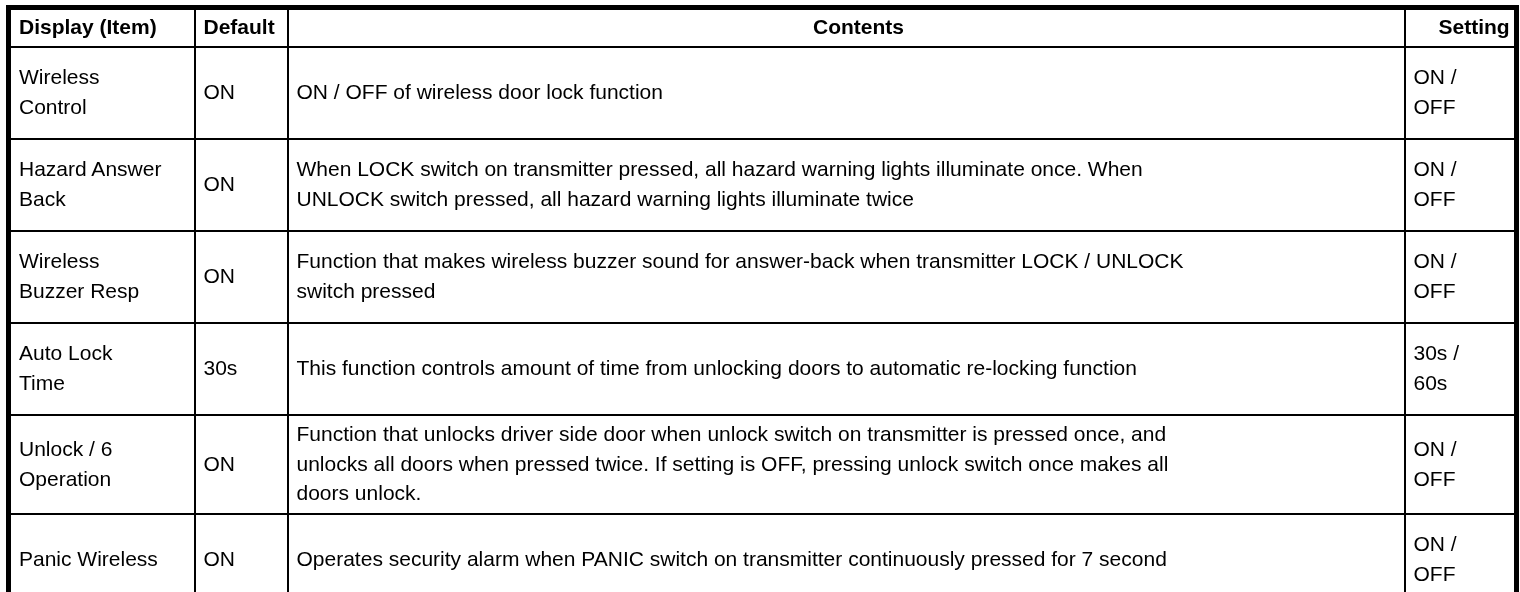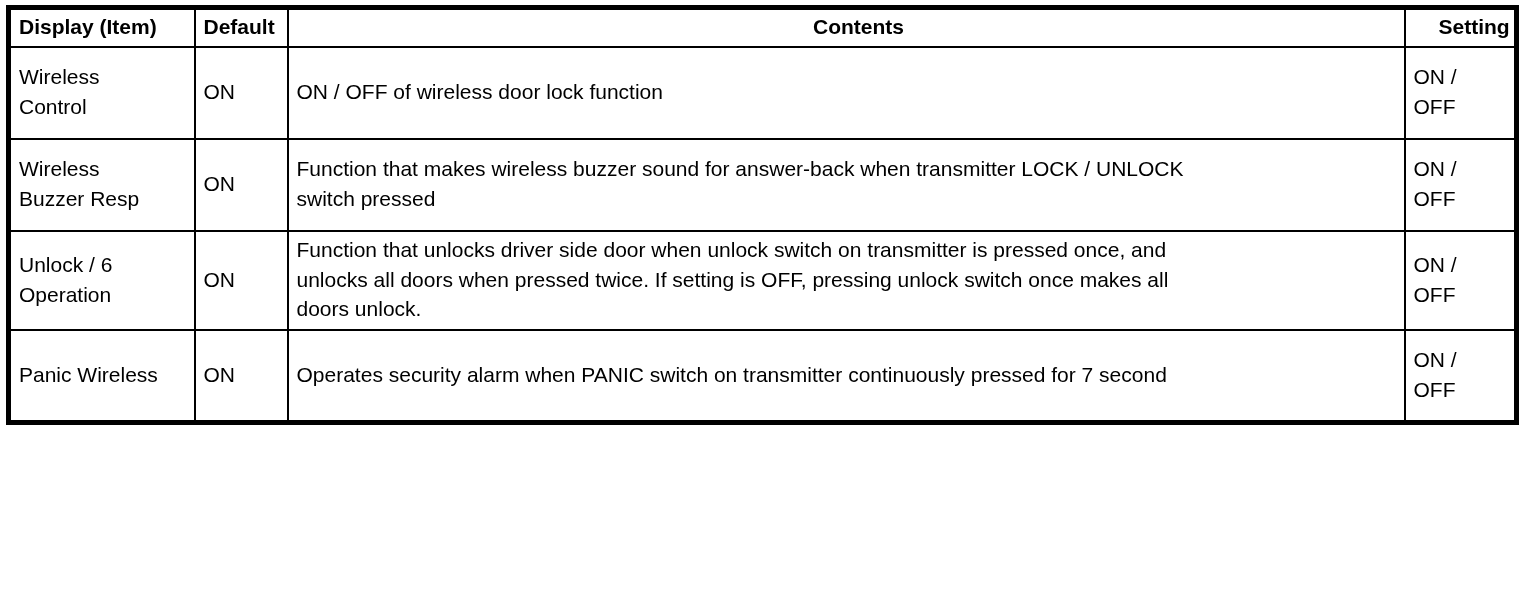--- a/index.html
+++ b/index.html
@@ -78,27 +78,44 @@
     <tbody>
       <tr class="body-row">
         <td class="cell-item">Wireless
 Control</td>
         <td class="cell-default">ON</td>
         <td class="cell-contents">ON / OFF of wireless door lock function</td>
         <td class="cell-setting">ON /
 OFF</td>
       </tr>
       <tr class="body-row">
+        <td class="cell-item">Hazard Answer
+Back</td>
+        <td class="cell-default">ON</td>
+        <td class="cell-contents">When LOCK switch on transmitter pressed, all hazard warning lights illuminate once. When
+UNLOCK switch pressed, all hazard warning lights illuminate twice</td>
+        <td class="cell-setting">ON /
+OFF</td>
+      </tr>
+      <tr class="body-row">
         <td class="cell-item">Wireless
 Buzzer Resp</td>
         <td class="cell-default">ON</td>
         <td class="cell-contents">Function that makes wireless buzzer sound for answer-back when transmitter LOCK / UNLOCK
 switch pressed</td>
         <td class="cell-setting">ON /
 OFF</td>
+      </tr>
+      <tr class="body-row">
+        <td class="cell-item">Auto Lock
+Time</td>
+        <td class="cell-default">30s</td>
+        <td class="cell-contents">This function controls amount of time from unlocking doors to automatic re-locking function</td>
+        <td class="cell-setting">30s /
+60s</td>
       </tr>
       <tr class="body-row tall">
         <td class="cell-item">Unlock / 6
 Operation</td>
         <td class="cell-default">ON</td>
         <td class="cell-contents">Function that unlocks driver side door when unlock switch on transmitter is pressed once, and
 unlocks all doors when pressed twice. If setting is OFF, pressing unlock switch once makes all
 doors unlock.</td>
         <td class="cell-setting">ON /
 OFF</td>

